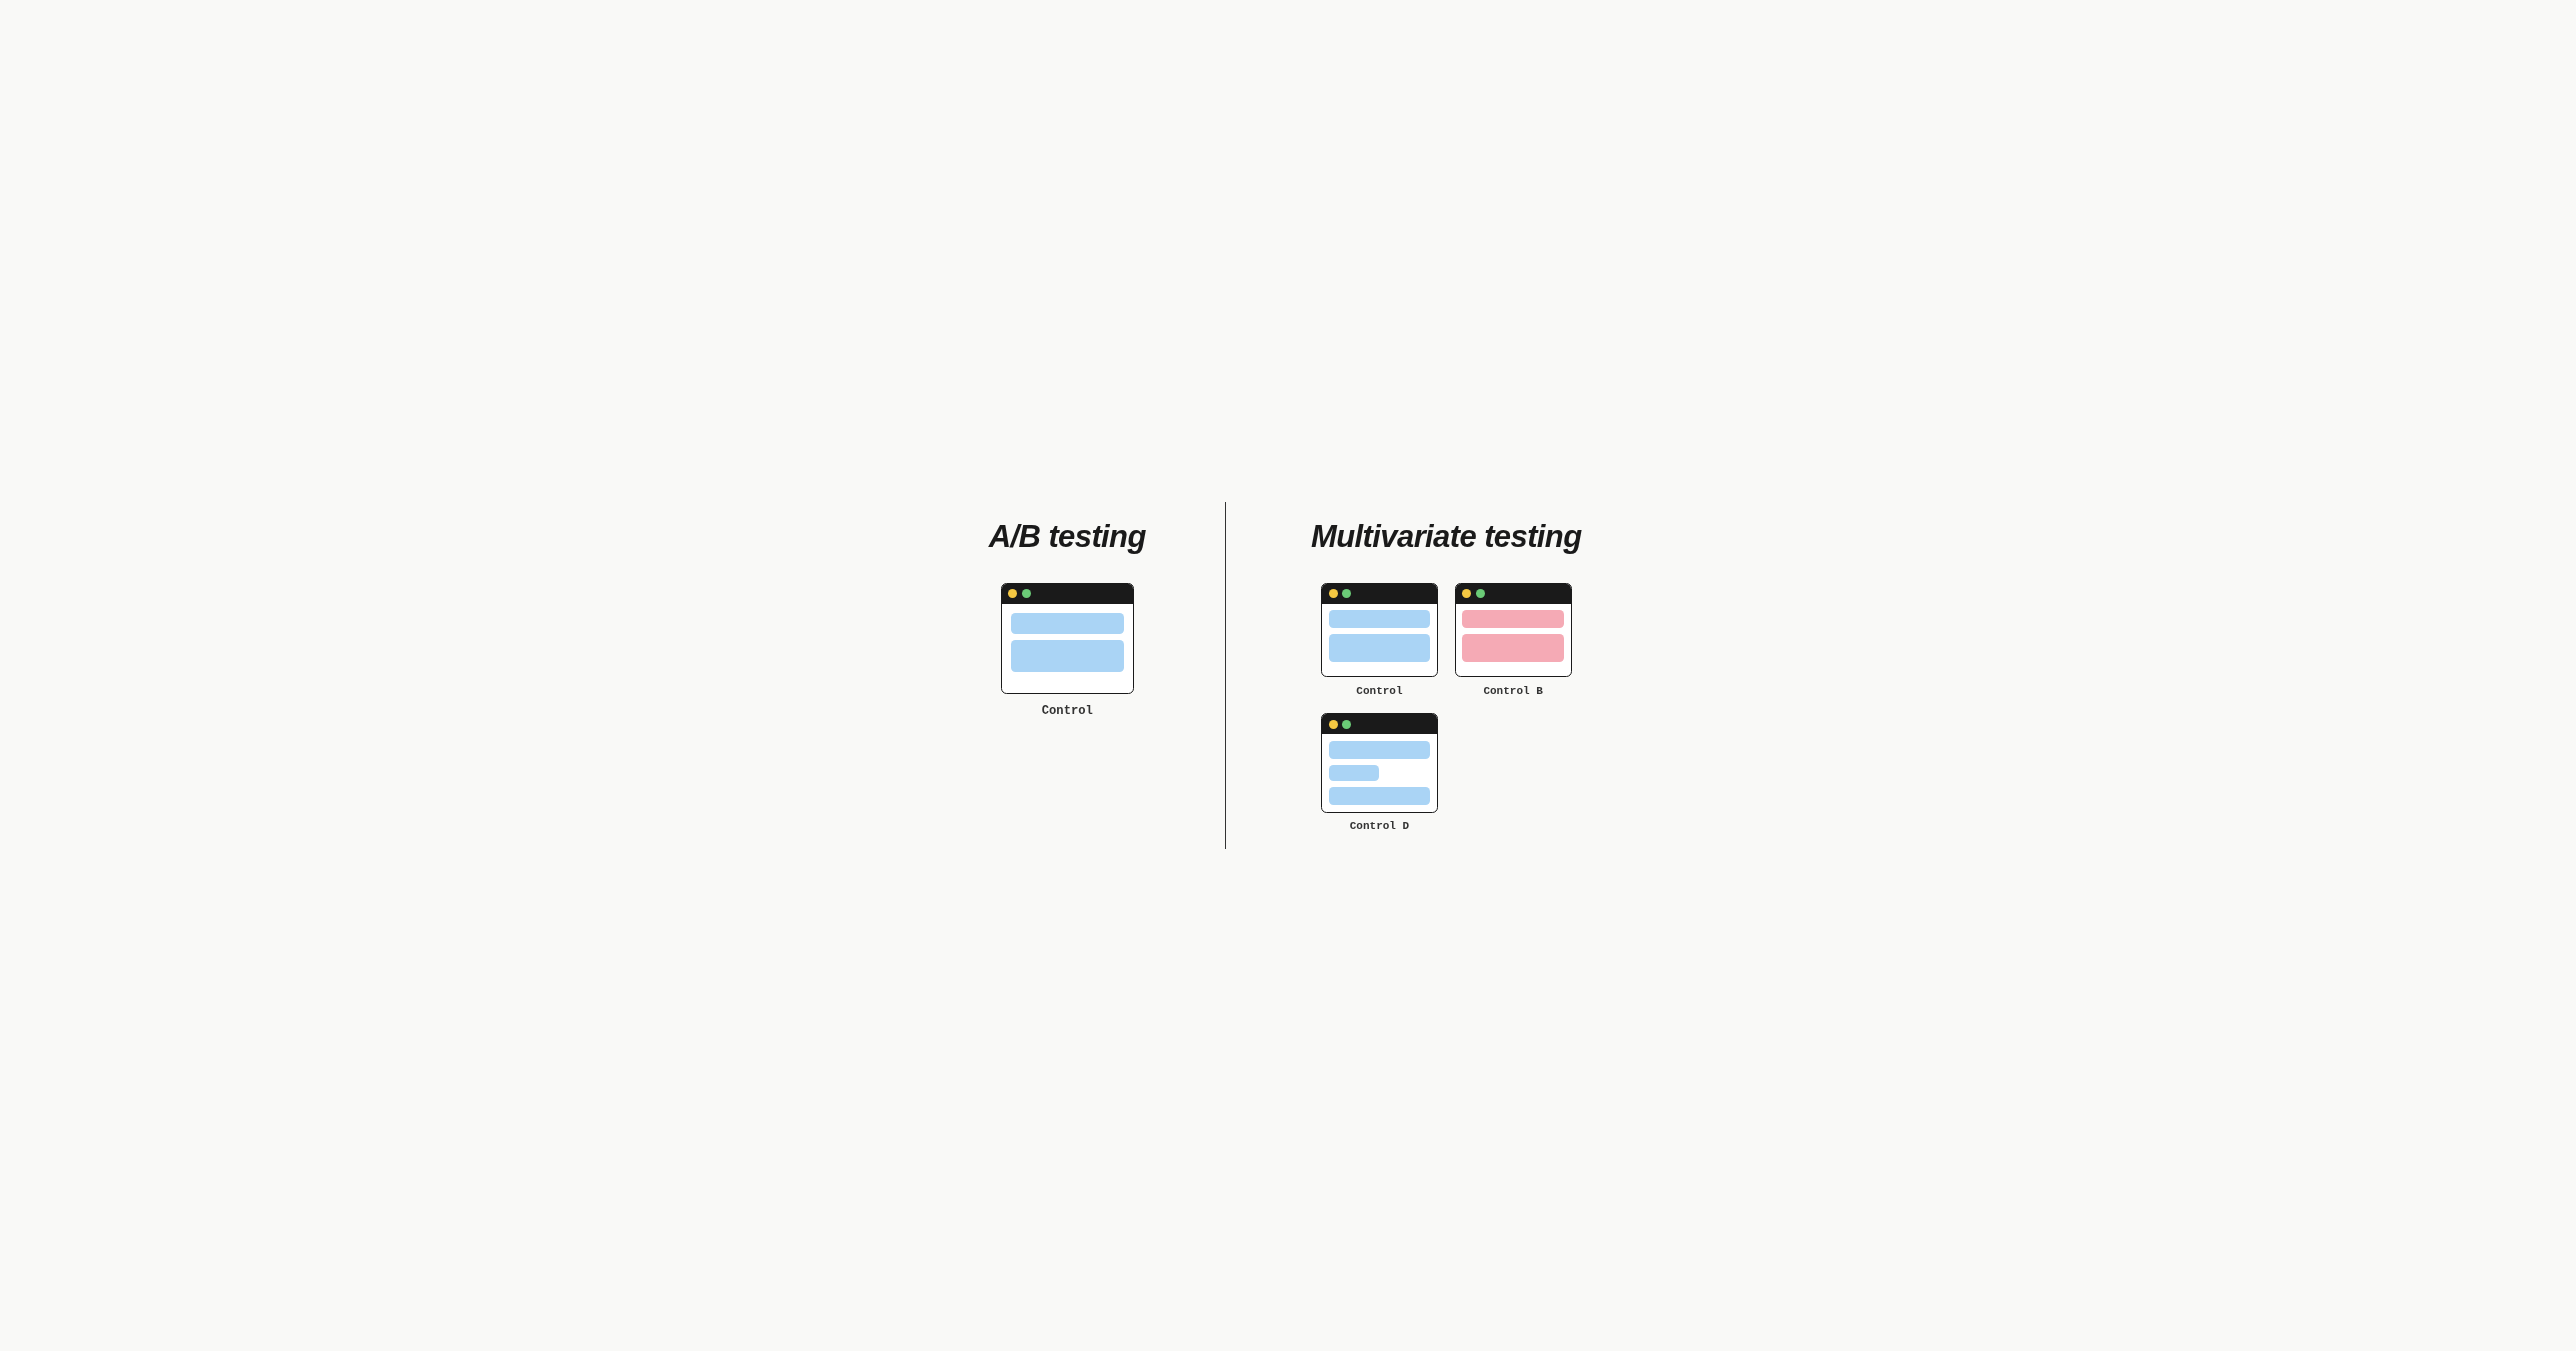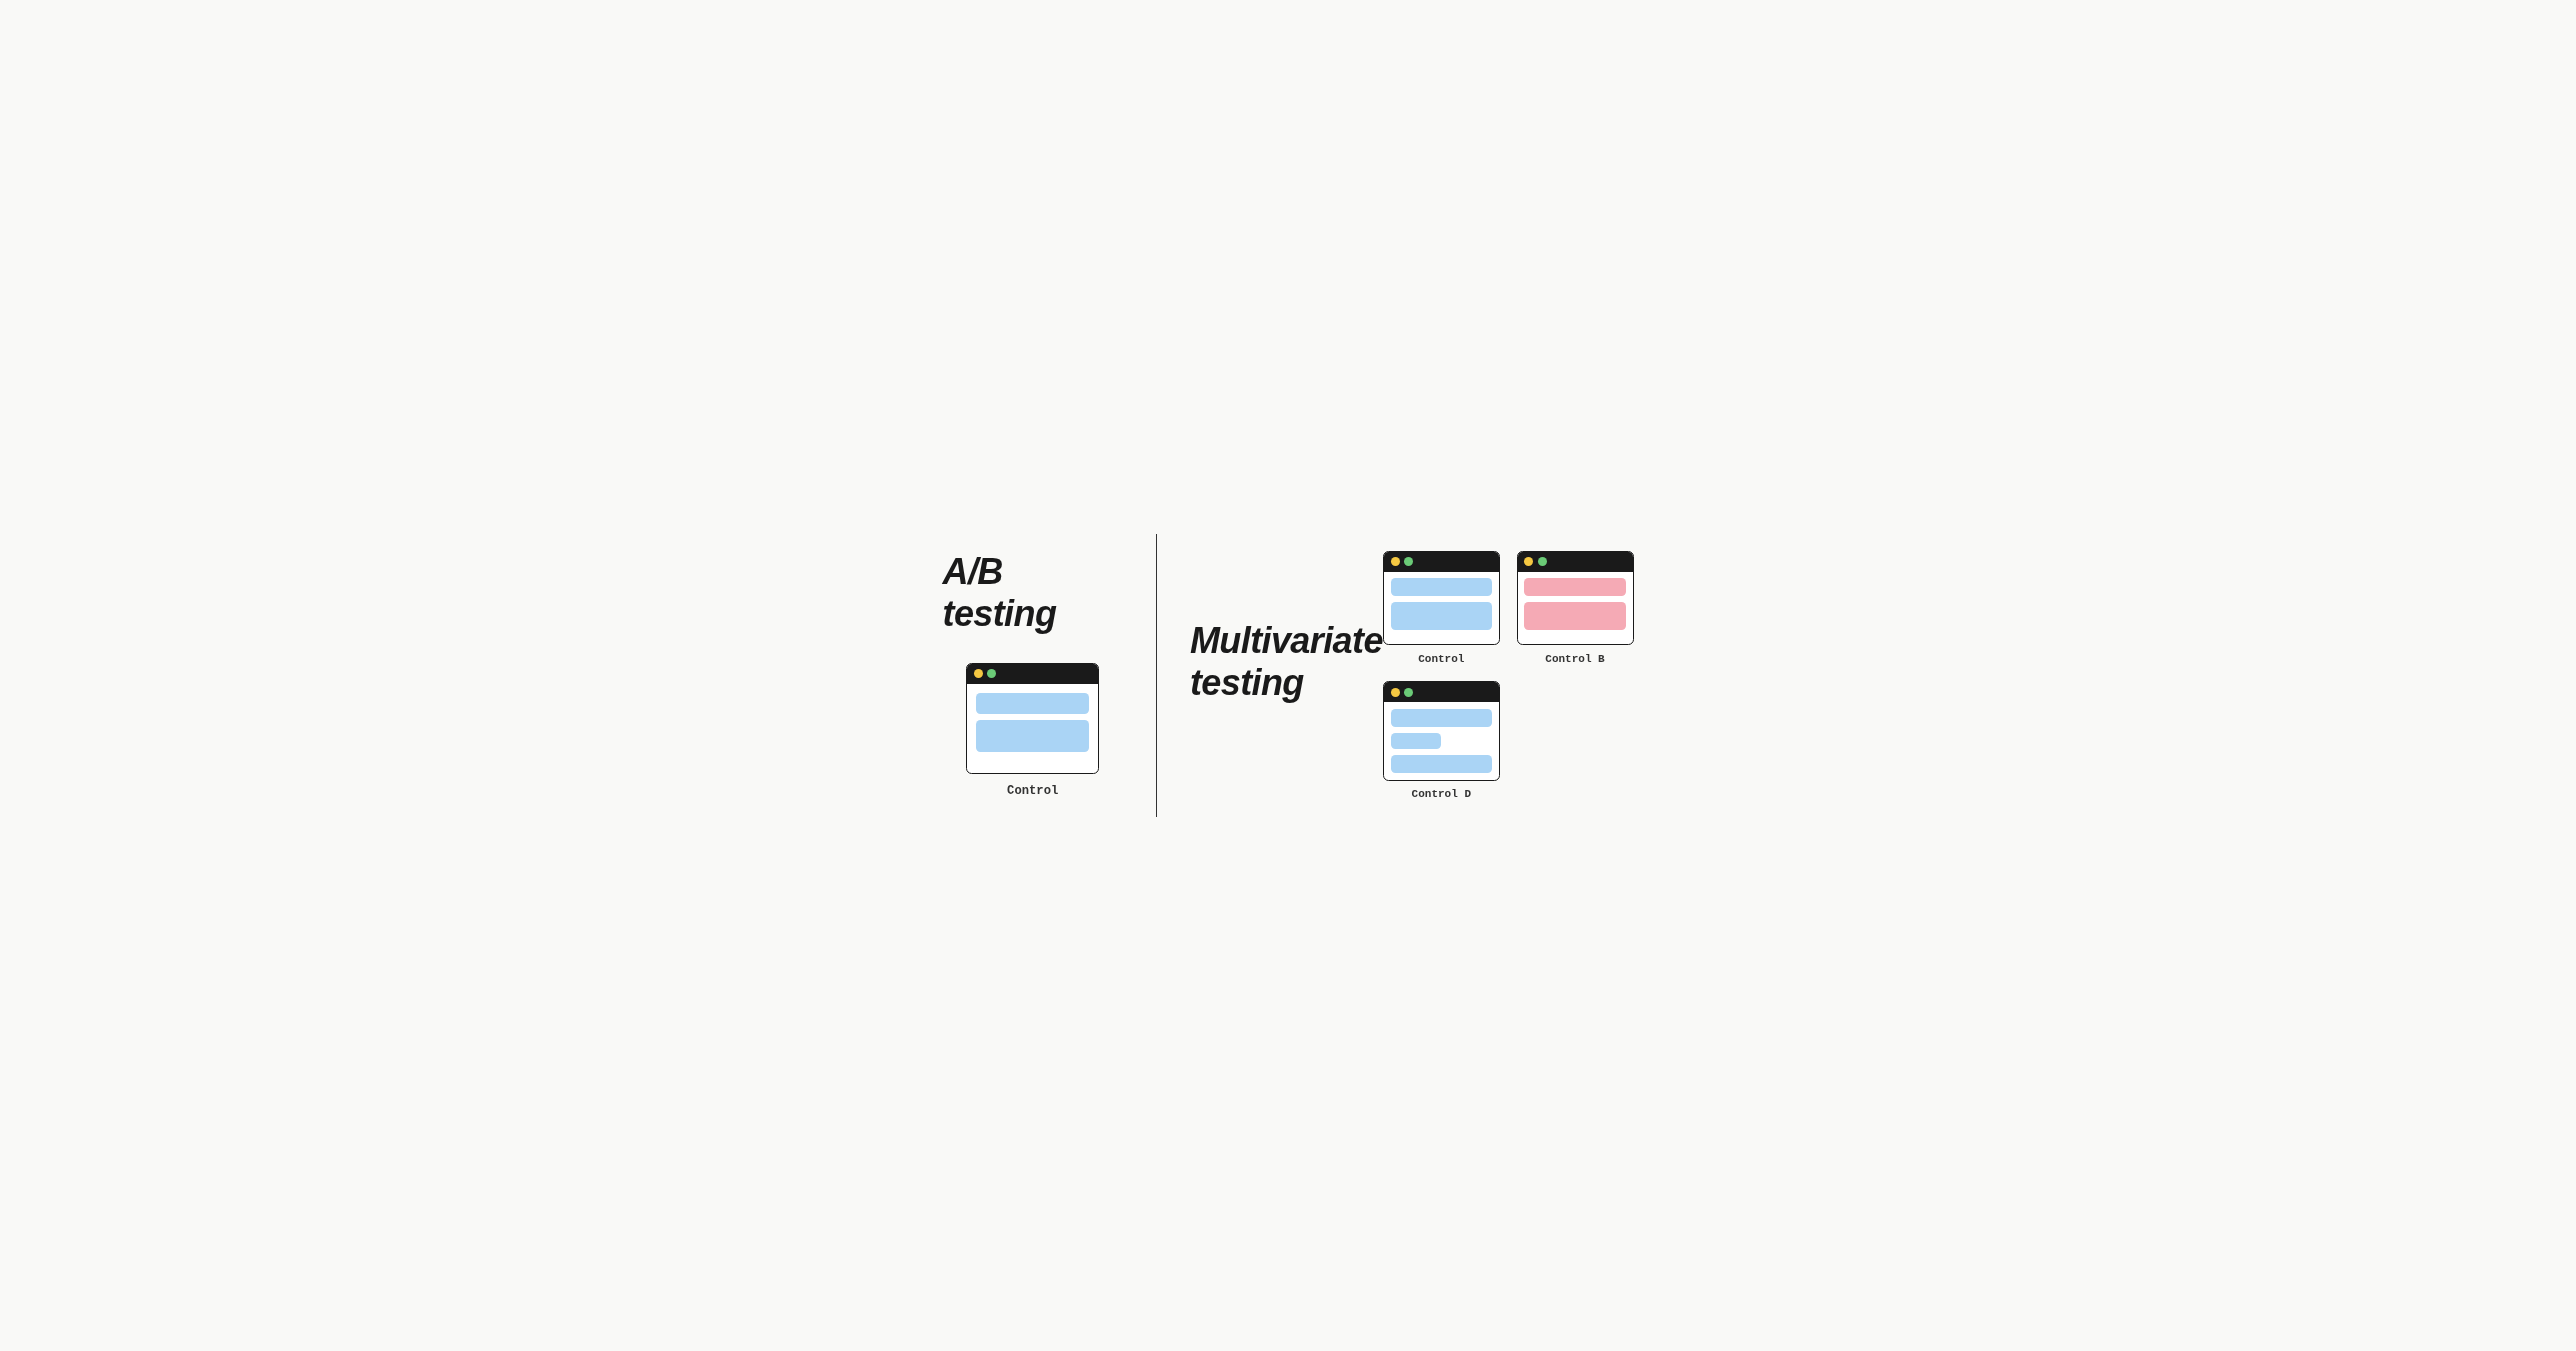--- a/index.html
+++ b/index.html
@@ -29,31 +29,31 @@
       flex-direction: column;
       align-items: center;
       padding: 16.7px 33px;
       border-right: 1.1px solid #333;
     }
 
     
     .mv-section {
       flex: 1.5;
       display: flex;
-      flex-direction: row;
+      flex-direction: column;
       align-items: center;
       padding: 16.7px 33px;
     }
 
     .section-title {
-      font-size: 36px;
+      font-size: 31px;
       font-weight: 700;
       color: #1a1a1a;
       margin-bottom: 28px;
-      text-align: left;
+      text-align: center;
       font-family: 'Segoe UI', 'Helvetica', cursive;
       letter-spacing: -0.6px;
       font-style: italic;
     }
 
     
     .browser-window {
       border: 1.7px solid #1a1a1a;
       border-radius: 5.6px;
       overflow: hidden;

